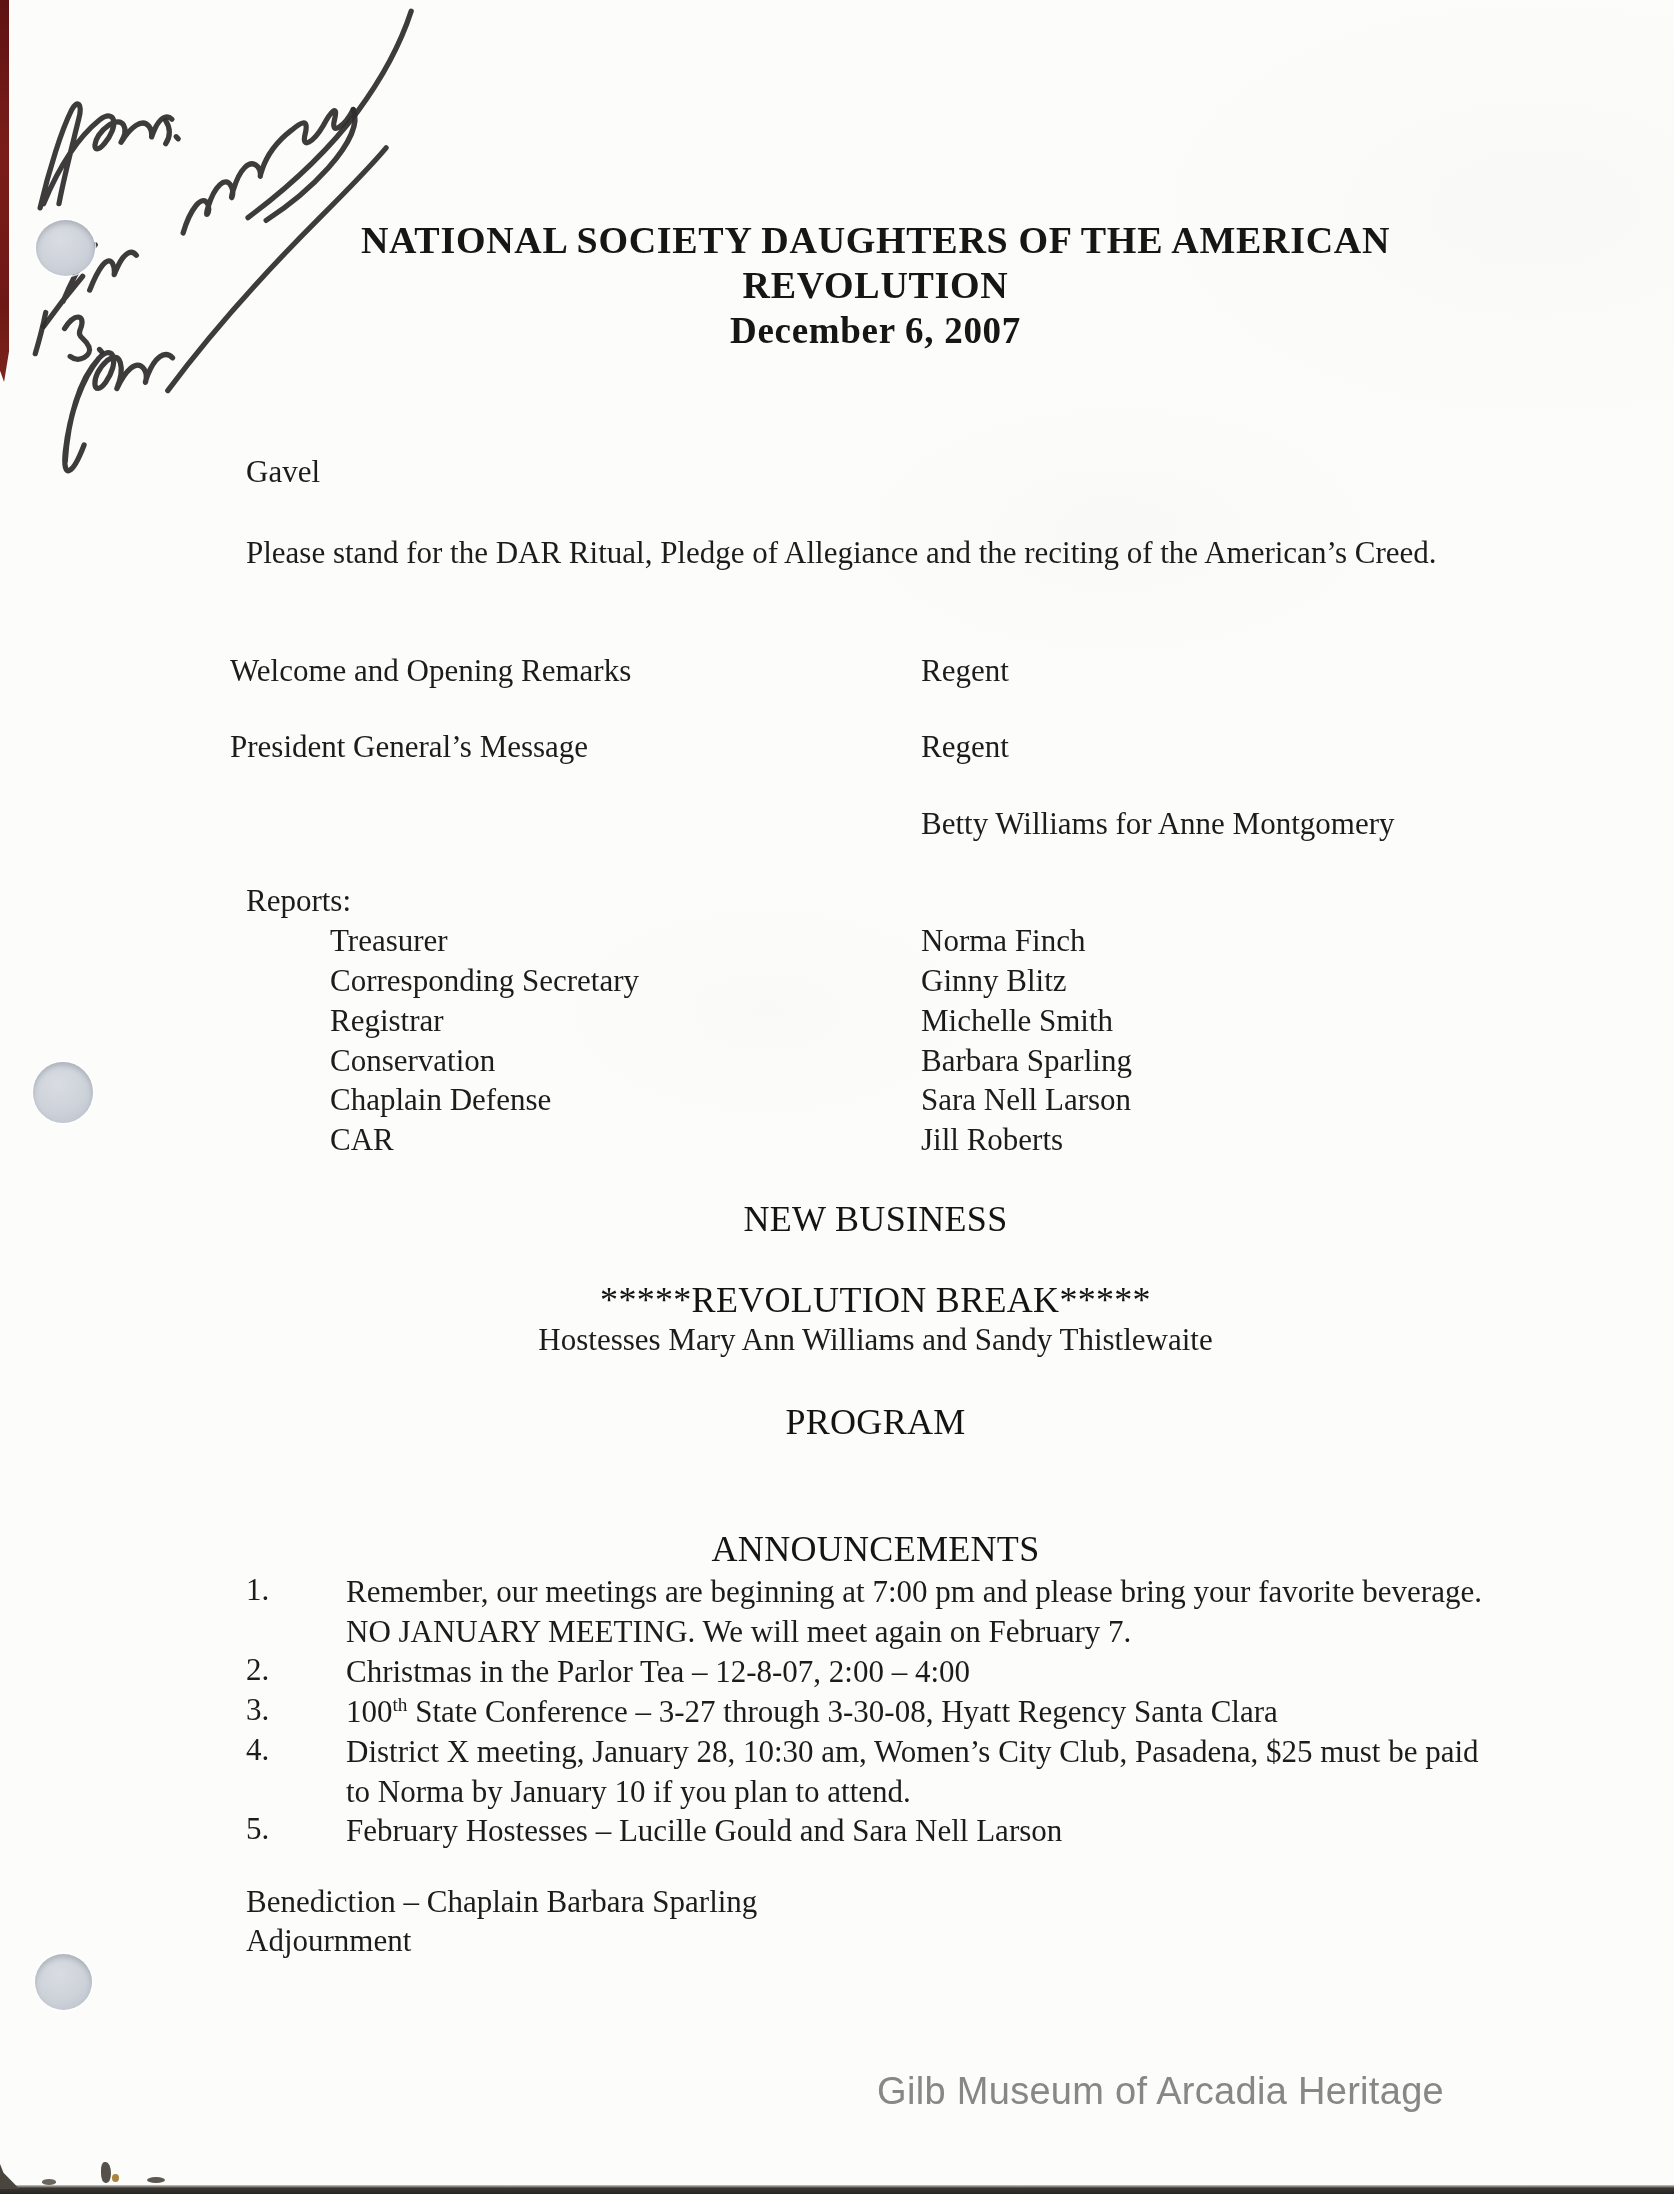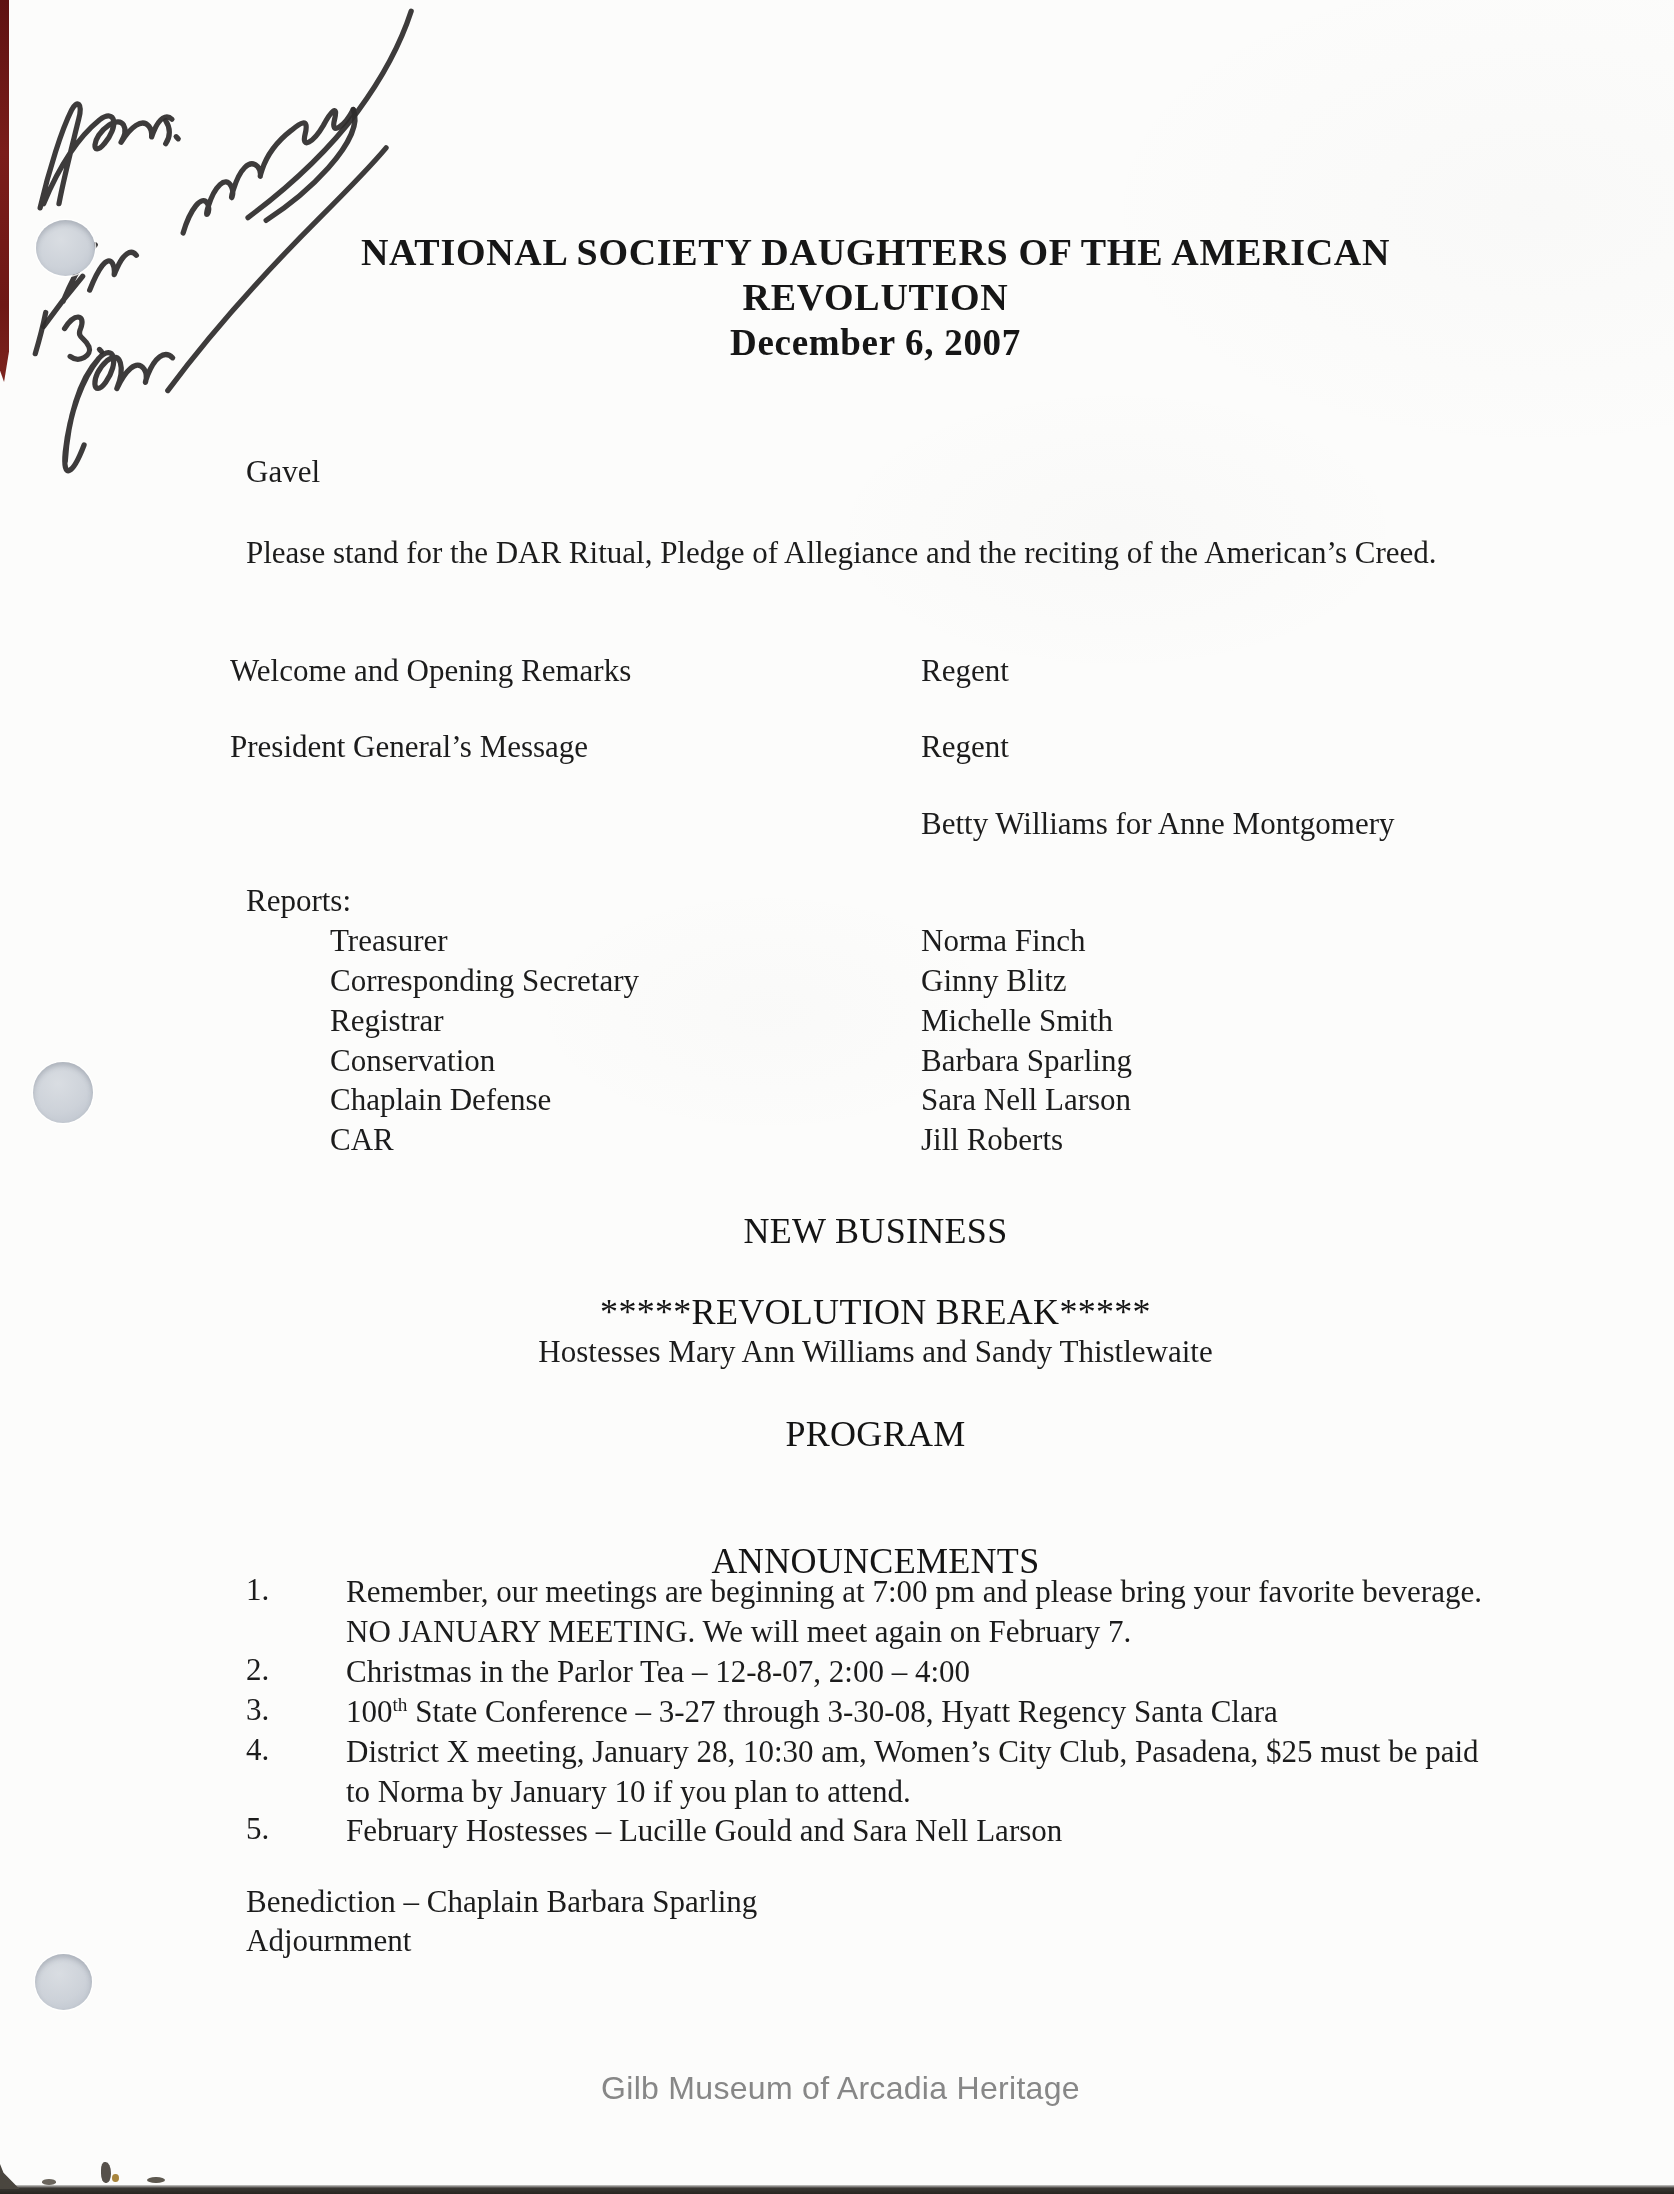--- a/index.html
+++ b/index.html
@@ -13,21 +13,21 @@
       radial-gradient(ellipse 349px 181px at 768px 1012px, rgba(120,120,120,0.02), rgba(0,0,0,0) 70%),
       radial-gradient(ellipse 628px 349px at 1535px 209px, rgba(150,150,150,0.03), rgba(0,0,0,0) 70%),
       #fcfcfb;
     overflow: hidden;
     font-family: "Liberation Serif", "DejaVu Serif", serif;
     color: #1c1c1c;
   }
   .abs { position: absolute; }
 
   
-  .centerblock { left: 237px; width: 1277px; text-align: center; margin-top: 12px; }
+  .centerblock { left: 237px; width: 1277px; text-align: center; }
   .doc-title { font-weight: bold; font-size: 38px; line-height: 45px; letter-spacing: 0.7px; color: #161616; }
   .doc-title-date { font-size: 37px; }
   .body-line { font-size: 31px; white-space: pre; }
   .para { font-size: 31px; line-height: 40px; }
   .section-heading { font-weight: normal; font-size: 36px; letter-spacing: 0.3px; color: #141414; }
   .row { left: 230px; width: 1290px; height: 42px; text-align: center; }
   .row .c1 { position: absolute; left: 0; font-size: 31px; white-space: pre; }
   .row .c1.indent { left: 100px; }
   .row .c2 { position: absolute; left: 691px; font-size: 31px; white-space: pre; }
   .ann-row { left: 246px; width: 1290px; }
@@ -45,23 +45,23 @@
     border-radius: 50%;
     background: radial-gradient(circle at 42% 35%, #d9dde2 0%, #cdd2d9 55%, #c0c6cf 85%, #b6bdc7 100%);
     box-shadow: inset 0 3.5px 4.9px rgba(70,80,95,0.25), 0 0 0 1.4px rgba(255,255,255,0.8);
   }
   .hole-1 { left: 36px; top: 220px; width: 59px; height: 56px; }
   .hole-2 { left: 33px; top: 1062px; width: 60px; height: 61px; }
   .hole-3 { left: 35px; top: 1954px; width: 57px; height: 56px; }
 
   .watermark {
     left: 237px; width: 1207px; top: 2070px;
-    text-align: center;
+    text-align: right;
     font-family: "Liberation Sans", "DejaVu Sans", sans-serif;
-    font-size: 32px;
+    font-size: 38px;
     color: #878787;
     letter-spacing: 0.3px;
   }
   .scan-bottom-edge {
     left: 0; top: 2185px; width: 1675px; height: 9px;
     background: linear-gradient(180deg, rgba(60,58,54,0.25) 0%, #3a3733 35%, #26241f 100%);
   }
   .corner-blot {
     left: 0; top: 2164px; width: 19.5px; height: 25px;
     background: #4a463f;

